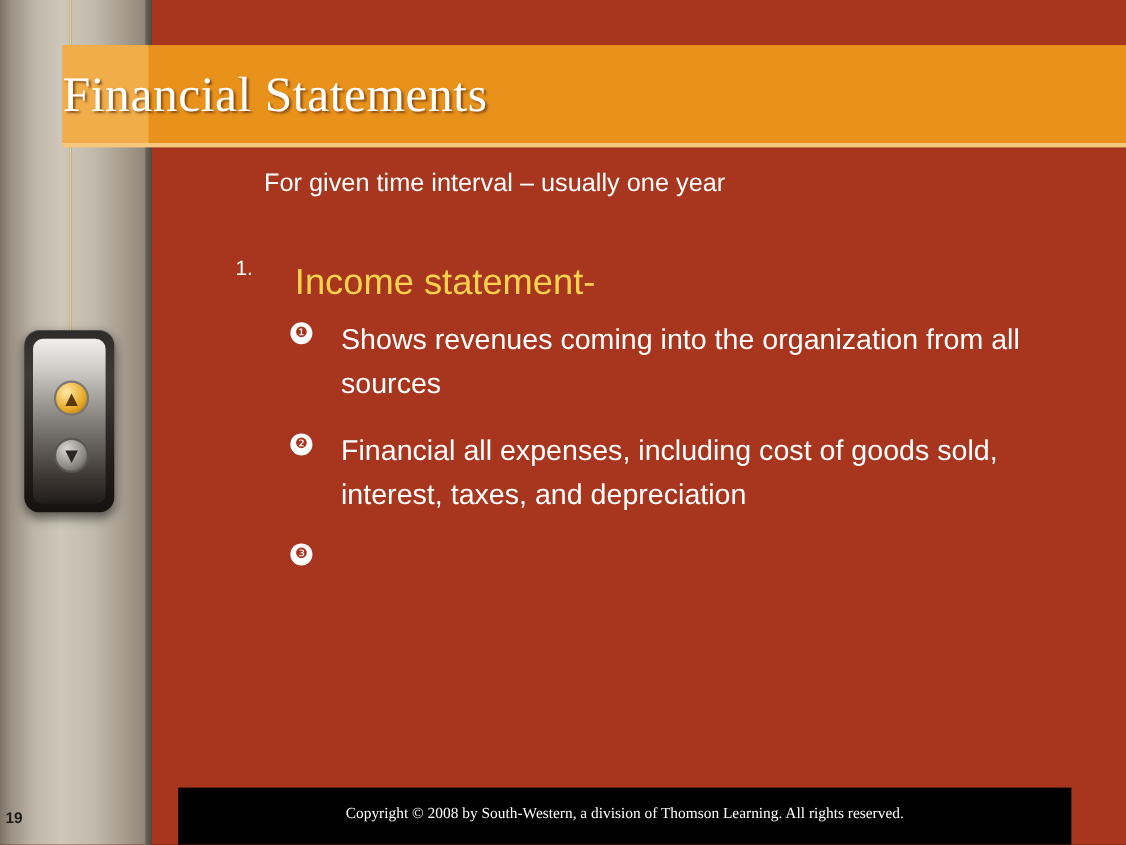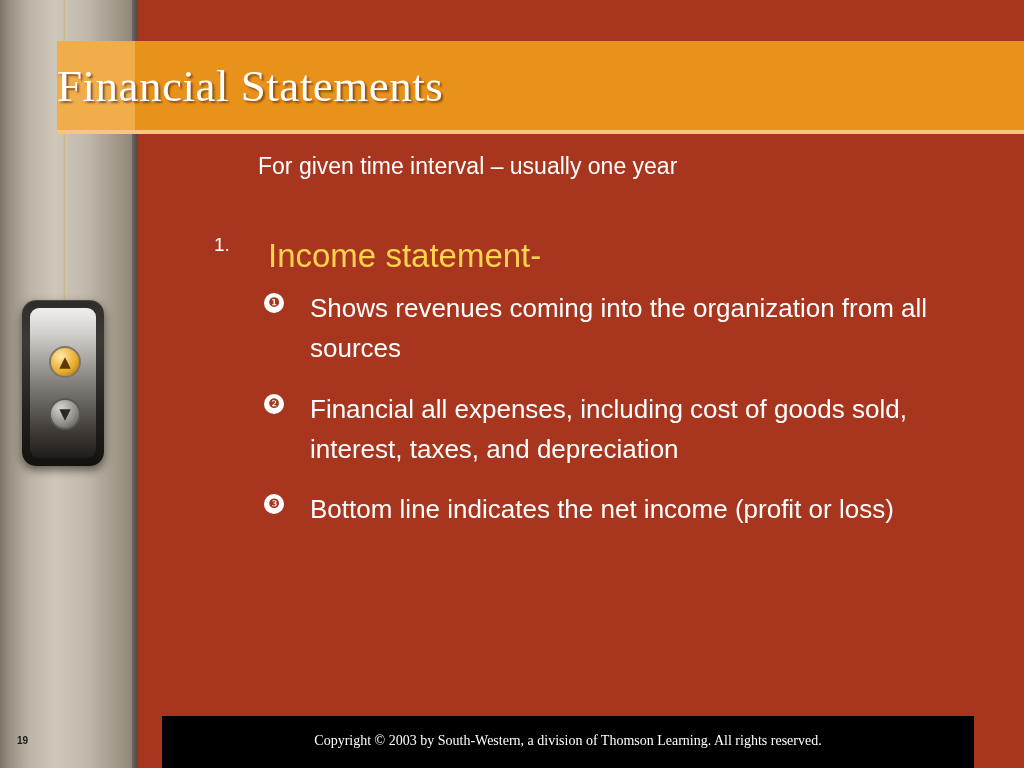--- a/index.html
+++ b/index.html
@@ -136,21 +136,20 @@
     text-shadow: 2px 2px 2px rgba(90,40,10,0.65);
   }
 
   
   .subhead {
     position: absolute;
     left: 240px;
     top: 153px;
     font-size: 23px;
     color: #ffffff;
-    margin-left: 18px;
   }
 
   .level1 {
     position: absolute;
     left: 214px;
     top: 222px;
     width: 760px;
   }
   .level1-num {
     position: absolute;
@@ -213,23 +212,23 @@
     left: 162px;
     top: 733px;
     width: 812px;
     text-align: center;
     font-family: "Liberation Serif", serif;
     font-size: 14px;
     color: #ffffff;
   }
   .slide-number {
     position: absolute;
-    left: 17px;
+    left: 5px;
     top: 735px;
-    font-size: 10px;
+    font-size: 14px;
     font-weight: bold;
     color: #1a1a1a;
   }
 </style>
 </head>
 <body>
 
 <div class="slide">
 
   <div class="left-panel"></div>
@@ -263,21 +262,20 @@
     <div class="bullet">
       <span class="bullet-marker">❶</span>
       <span class="bullet-text">Shows revenues coming into the organization from all sources</span>
     </div>
     <div class="bullet">
       <span class="bullet-marker">❷</span>
       <span class="bullet-text">Financial all expenses, including cost of goods sold, interest, taxes, and depreciation</span>
     </div>
     <div class="bullet">
       <span class="bullet-marker">❸</span>
-      <span class="bullet-text">Bottom line indicates the net income (profit or loss)</span>
     </div>
   </div>
 
   <div class="footer-bar"></div>
-  <div class="footer-text">Copyright © 2003 by South-Western, a division of Thomson Learning.  All  rights reserved.</div>
+  <div class="footer-text">Copyright © 2008 by South-Western, a division of Thomson Learning.  All  rights reserved.</div>
   <div class="slide-number">19</div>
 
 </div>
 
 </body></html>

